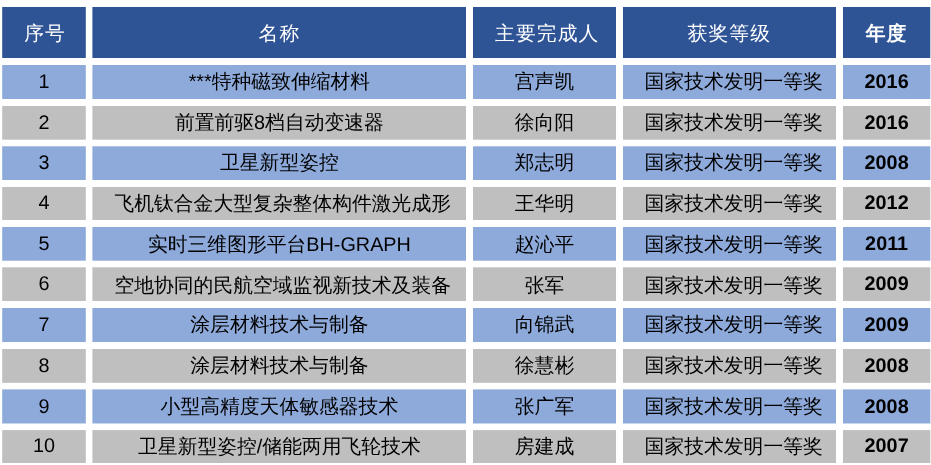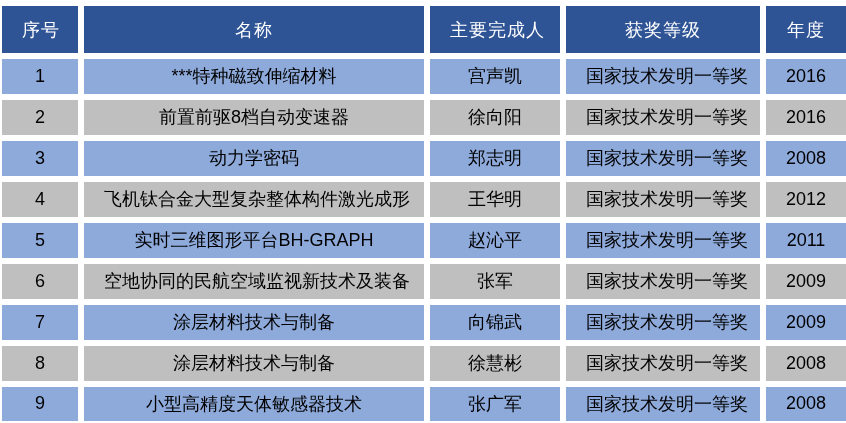--- a/index.html
+++ b/index.html
@@ -34,21 +34,21 @@
     letter-spacing: 1px;
     border-top: 1px solid #d9d9d9;
   }
   tbody td {
     font-size: 18px;
     color: var(--body-text, #000000);
   }
   tr.row-blue td { background: var(--row-blue, #8eaadb); }
   tr.row-gray td { background: var(--row-gray, #bfbfbf); }
   thead th:first-child, tbody td:first-child { border-left: 2px solid var(--border, #ffffff); }
-  thead th:last-child,  tbody td:last-child  { border-right: 2px solid var(--border, #ffffff); }
+  thead th:last-child,  tbody td:last-child  { border-right: 2px solid var(--border, #ffffff); font-weight: bold; }
   tbody tr:last-child td { border-bottom: 2px solid var(--border, #ffffff); }
 </style>
 </head>
 <body>
 
 <div class="screen">
   <table class="awards">
     <colgroup>
       <col style="width:80px">
       <col style="width:346px">
@@ -75,21 +75,21 @@
       </tr>
       <tr class="row-gray">
         <td>2</td>
         <td>前置前驱8档自动变速器</td>
         <td>徐向阳</td>
         <td>国家技术发明一等奖</td>
         <td>2016</td>
       </tr>
       <tr class="row-blue">
         <td>3</td>
-        <td>动力学密码</td>
+        <td>卫星新型姿控</td>
         <td>郑志明</td>
         <td>国家技术发明一等奖</td>
         <td>2008</td>
       </tr>
       <tr class="row-gray">
         <td>4</td>
         <td>飞机钛合金大型复杂整体构件激光成形</td>
         <td>王华明</td>
         <td>国家技术发明一等奖</td>
         <td>2012</td>
@@ -122,15 +122,22 @@
         <td>国家技术发明一等奖</td>
         <td>2008</td>
       </tr>
       <tr class="row-blue">
         <td>9</td>
         <td>小型高精度天体敏感器技术</td>
         <td>张广军</td>
         <td>国家技术发明一等奖</td>
         <td>2008</td>
       </tr>
+      <tr class="row-gray">
+        <td>10</td>
+        <td>卫星新型姿控/储能两用飞轮技术</td>
+        <td>房建成</td>
+        <td>国家技术发明一等奖</td>
+        <td>2007</td>
+      </tr>
     </tbody>
   </table>
 </div>
 
 </body></html>

